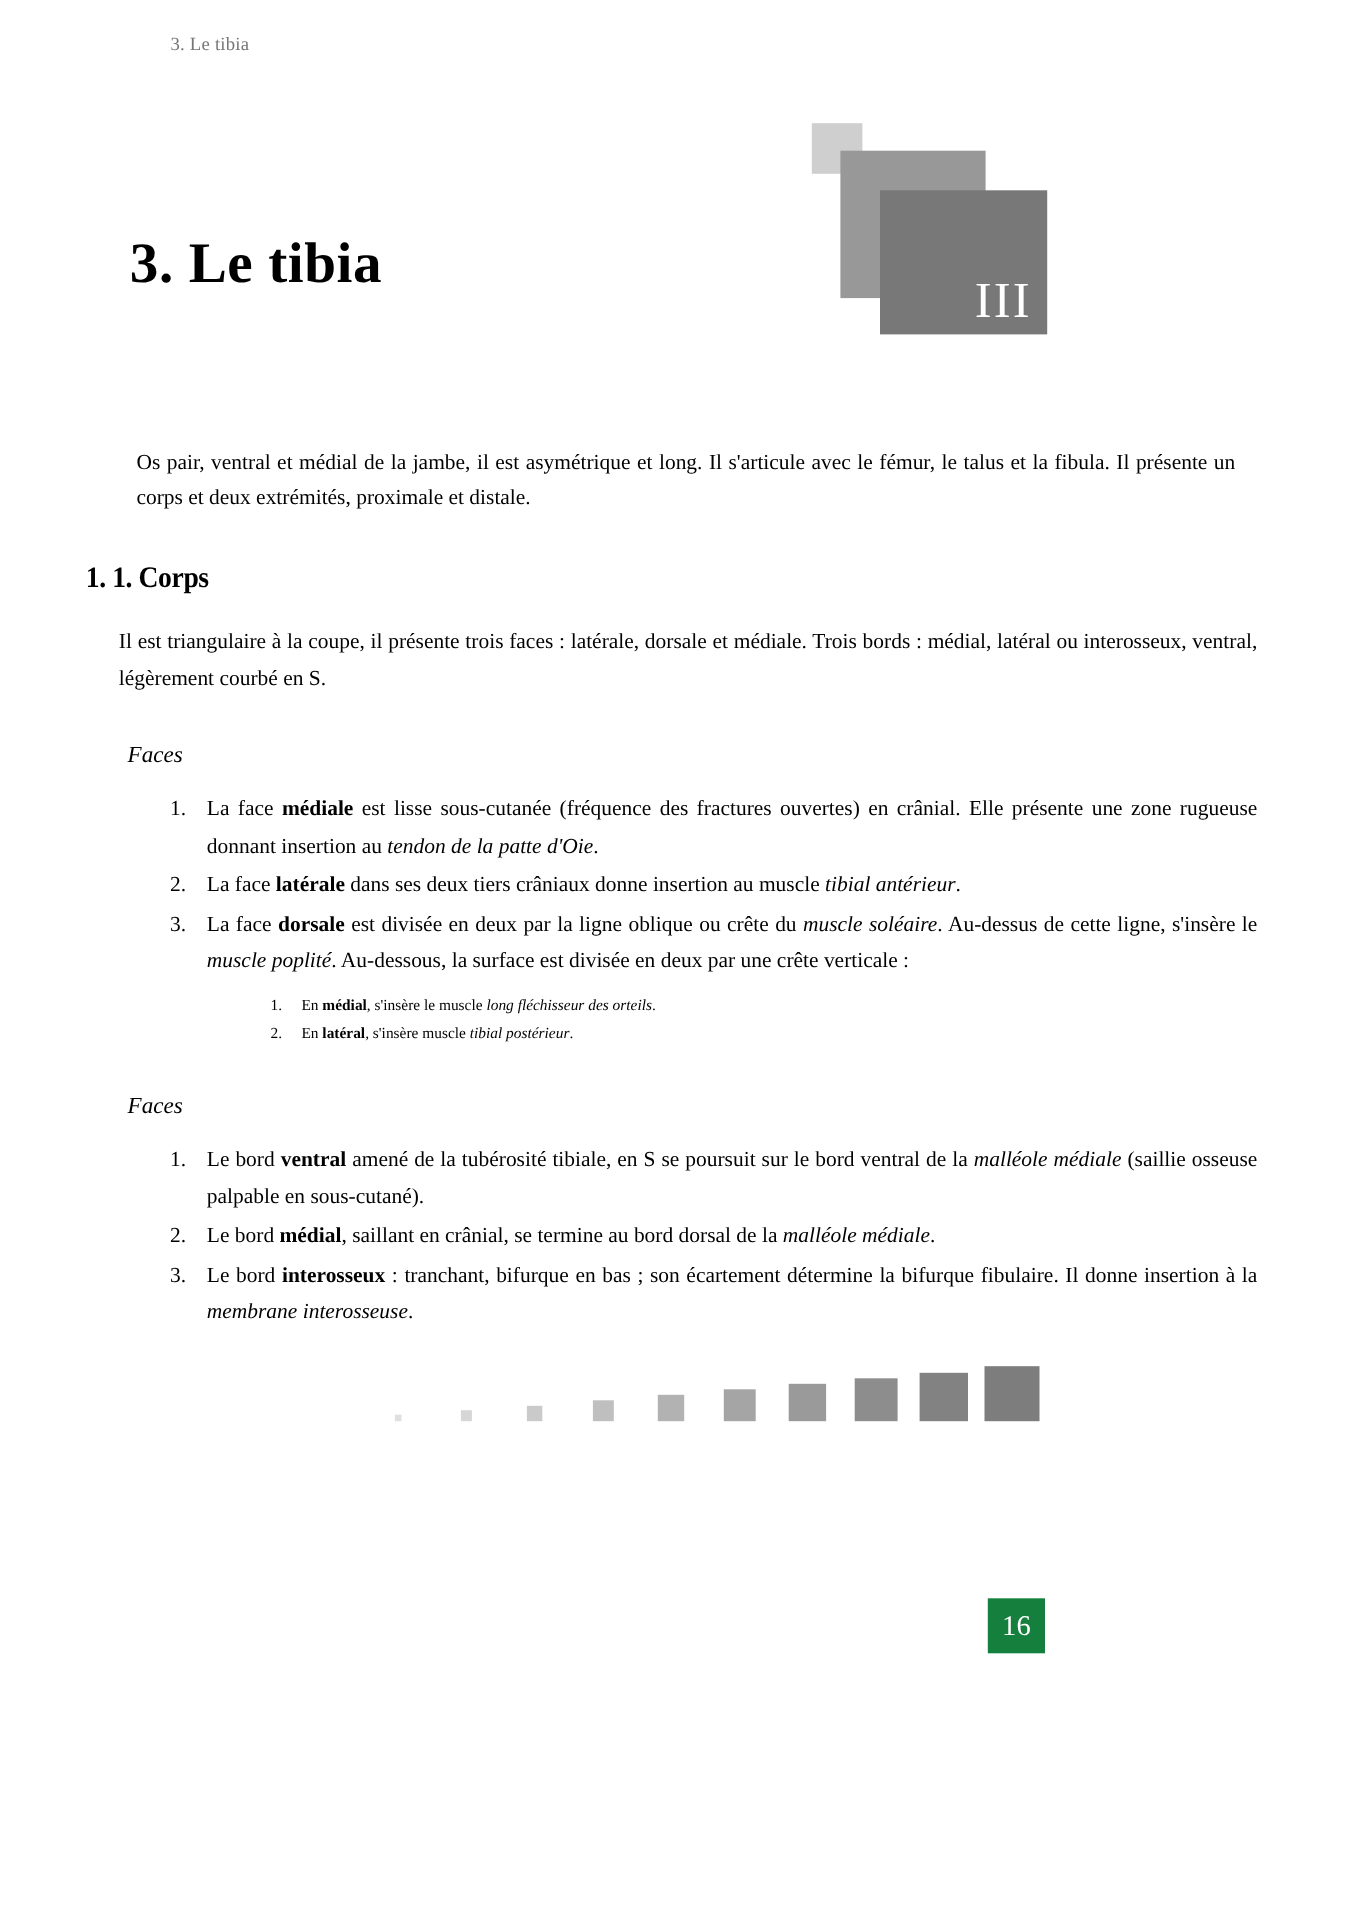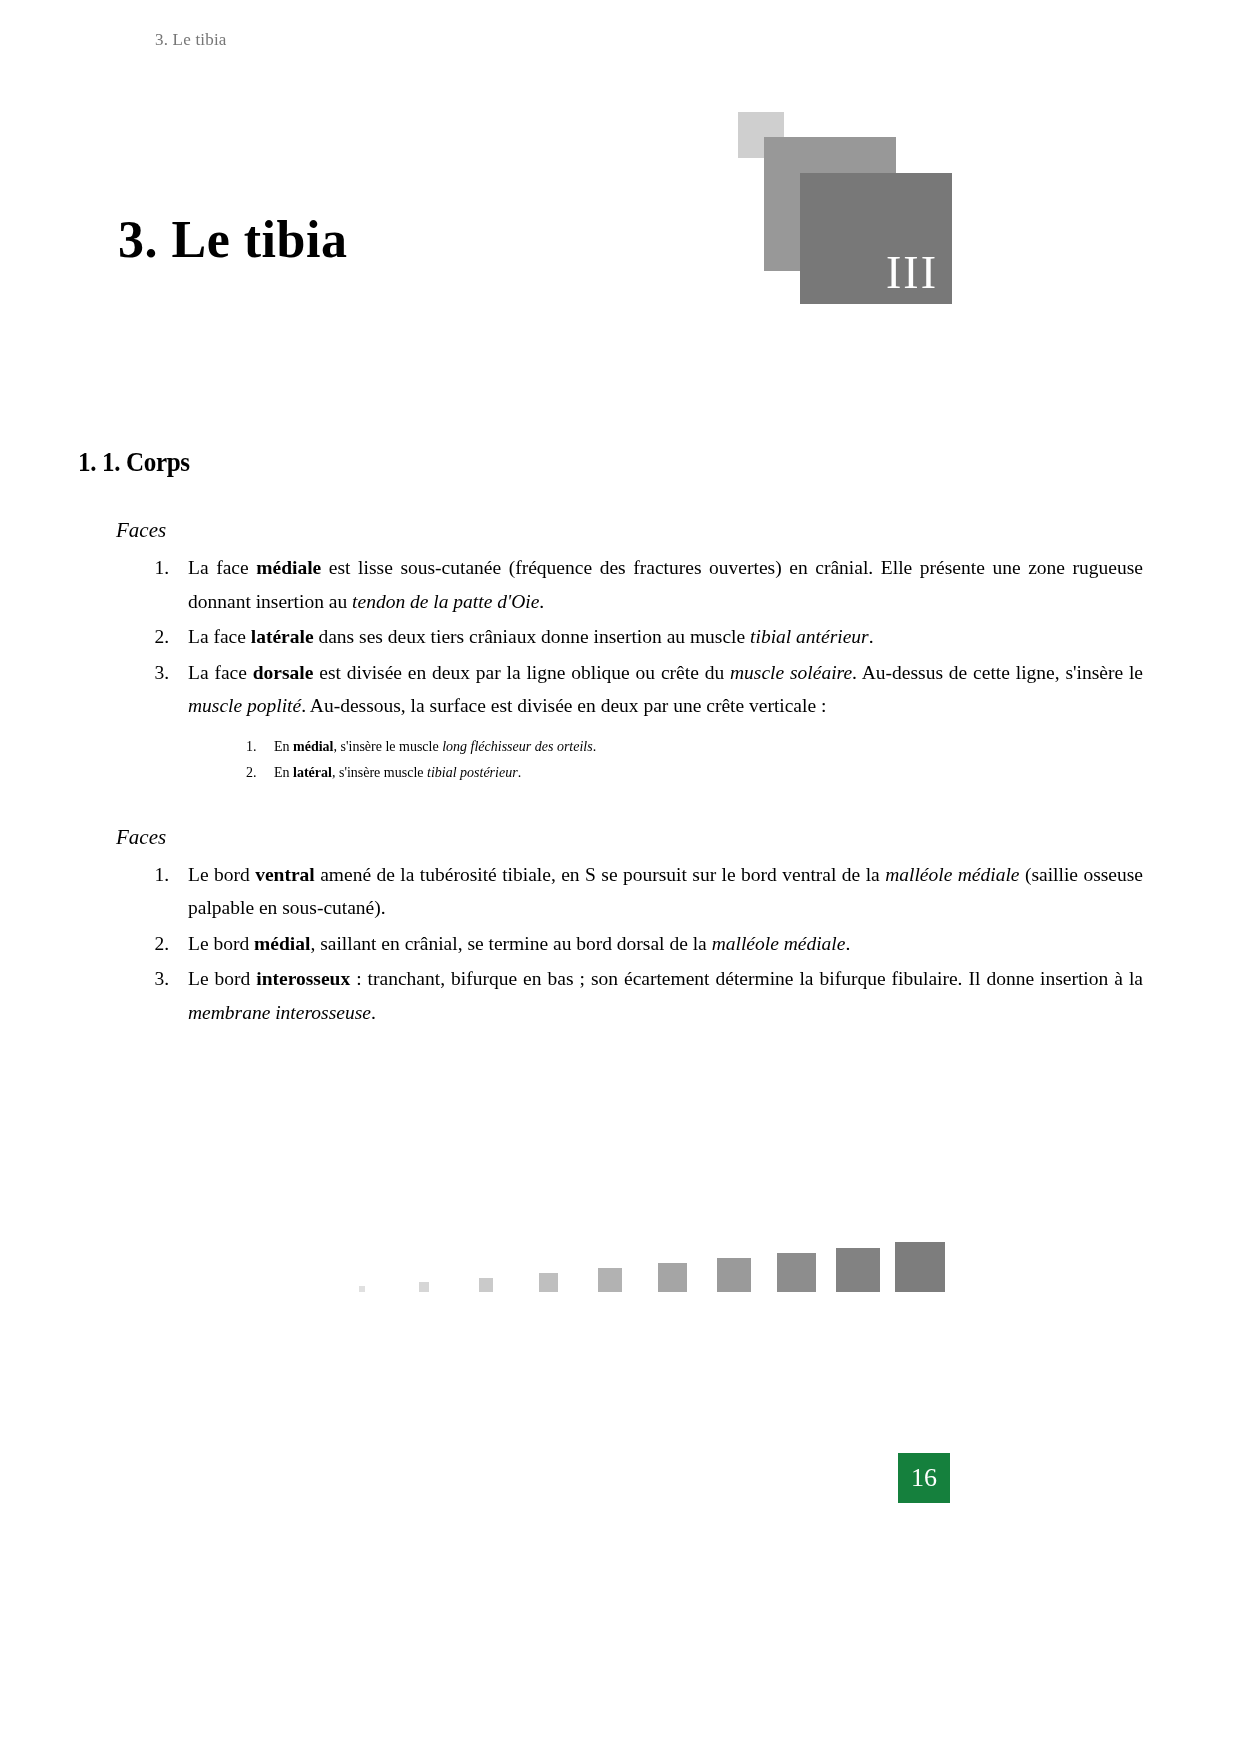--- a/index.html
+++ b/index.html
@@ -119,21 +119,21 @@
 
   h3.subhead {
     margin: 40px 0 0 0;
     padding: 0 0 0 38px;
     font-size: 21px;
     font-style: italic;
     font-weight: normal;
   }
 
   ol.lvl1 {
-    margin: 8px 0 0 0;
+    margin: 20px 0 0 0;
     padding: 0 20px 0 96px;
     list-style-type: decimal;
     font-size: 19.5px;
     line-height: 1.72;
   }
   ol.lvl1 > li {
     margin: 0 0 2px 0;
     padding-left: 14px;
     text-align: justify;
   }
@@ -198,23 +198,25 @@
     <div class="sq sq-mid"></div>
     <div class="sq sq-dark">
       <div class="roman">III</div>
     </div>
   </div>
 
   <h1 class="chapter-title">3. Le tibia</h1>
 
   <div class="content">
 
+    <p class="intro">Os pair, ventral et médial de la jambe, il est asymétrique et long. Il s'articule avec le fémur, le talus et la fibula. Il présente un corps et deux extrémités, proximale et distale.</p>
 
     <h2 class="section-heading">1. 1. Corps</h2>
 
+    <p class="body">Il est triangulaire à la coupe, il présente trois faces : latérale, dorsale et médiale. Trois bords : médial, latéral ou interosseux, ventral, légèrement courbé en S.</p>
 
     <h3 class="subhead">Faces</h3>
 
     <ol class="lvl1">
       <li>
         <span>La face </span><b>médiale</b><span> est lisse sous-cutanée (fréquence des fractures ouvertes) en crânial. Elle présente une zone rugueuse donnant insertion au </span><i>tendon de la patte d'Oie</i><span>.</span>
       </li>
       <li>
         <span>La face </span><b>latérale</b><span> dans ses deux tiers crâniaux donne insertion au muscle </span><i>tibial antérieur</i><span>.</span>
       </li>

